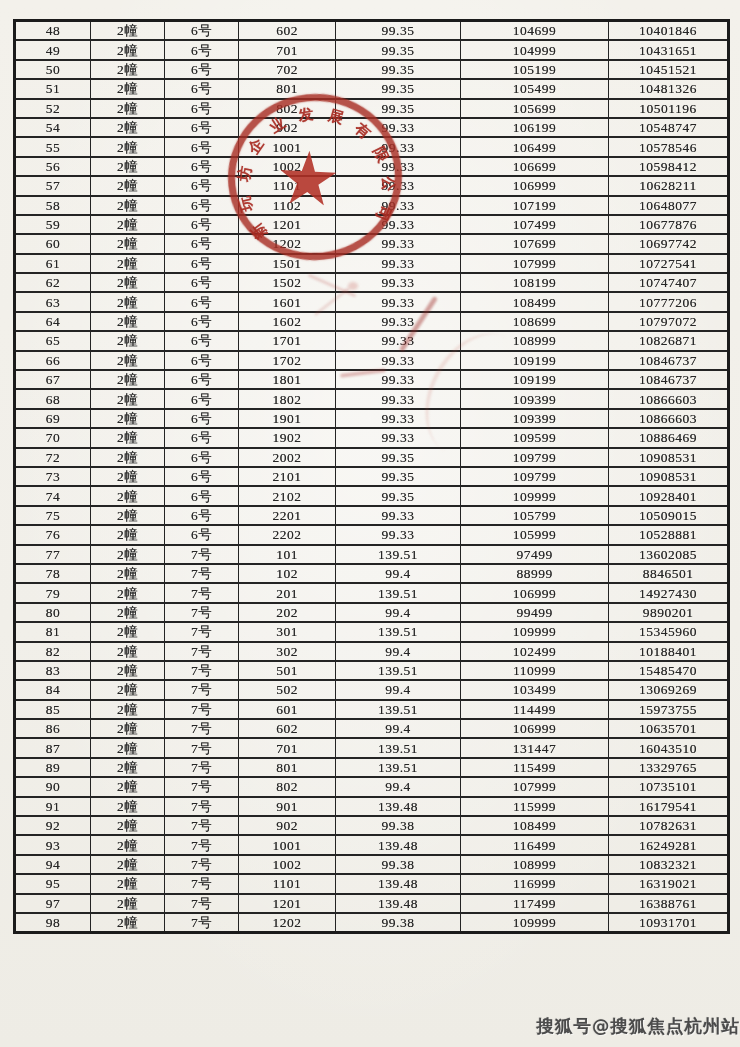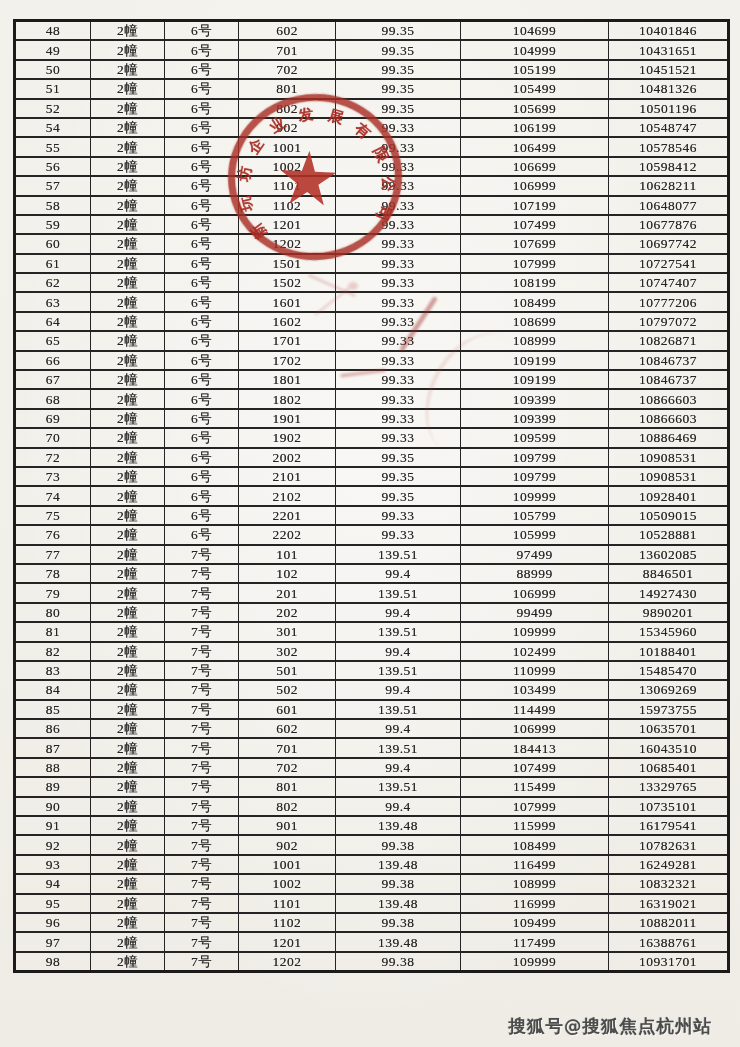--- a/index.html
+++ b/index.html
@@ -58,21 +58,21 @@
   .smudge-x1{left:306px;top:284px;width:52px;height:3px;border-radius:3px;
      background:rgba(180,70,65,.22);transform:rotate(24deg);filter:blur(1px);}
   .smudge-x2{left:310px;top:300px;width:44px;height:3px;border-radius:3px;
      background:rgba(180,70,65,.18);transform:rotate(-38deg);filter:blur(1px);}
   .smudge-arc{left:430px;top:330px;width:90px;height:130px;border-radius:50%;
      border-left:4px solid rgba(190,85,75,.16);transform:rotate(28deg);filter:blur(1px);}
   .smudge-dots{left:348px;top:282px;width:10px;height:8px;border-radius:50%;
      background:rgba(190,80,70,.25);filter:blur(1.5px);}
   
   .watermark{
-    position:absolute;right:28px;top:1014px;
+    position:absolute;right:0;top:1014px;
     font-family:"DejaVu Sans","Liberation Sans",sans-serif;
     font-weight:bold;font-size:17.5px;letter-spacing:1px;color:#4b4b4b;
     text-shadow:1px 1px 0 rgba(255,255,255,.55),-.5px -.5px 1px rgba(0,0,0,.25);
   }
 </style>
 </head>
 <body>
 
 <div class="sheet">
 
@@ -419,31 +419,22 @@
           <td>99.4</td>
           <td>106999</td>
           <td>10635701</td>
         </tr>
         <tr>
           <td>87</td>
           <td class="cjk">2幢</td>
           <td class="cjk">7号</td>
           <td>701</td>
           <td>139.51</td>
-          <td>184413</td>
+          <td>131447</td>
           <td>16043510</td>
-        </tr>
-        <tr>
-          <td>88</td>
-          <td class="cjk">2幢</td>
-          <td class="cjk">7号</td>
-          <td>702</td>
-          <td>99.4</td>
-          <td>107499</td>
-          <td>10685401</td>
         </tr>
         <tr>
           <td>89</td>
           <td class="cjk">2幢</td>
           <td class="cjk">7号</td>
           <td>801</td>
           <td>139.51</td>
           <td>115499</td>
           <td>13329765</td>
         </tr>
@@ -493,29 +484,20 @@
           <td>10832321</td>
         </tr>
         <tr>
           <td>95</td>
           <td class="cjk">2幢</td>
           <td class="cjk">7号</td>
           <td>1101</td>
           <td>139.48</td>
           <td>116999</td>
           <td>16319021</td>
-        </tr>
-        <tr>
-          <td>96</td>
-          <td class="cjk">2幢</td>
-          <td class="cjk">7号</td>
-          <td>1102</td>
-          <td>99.38</td>
-          <td>109499</td>
-          <td>10882011</td>
         </tr>
         <tr>
           <td>97</td>
           <td class="cjk">2幢</td>
           <td class="cjk">7号</td>
           <td>1201</td>
           <td>139.48</td>
           <td>117499</td>
           <td>16388761</td>
         </tr>

